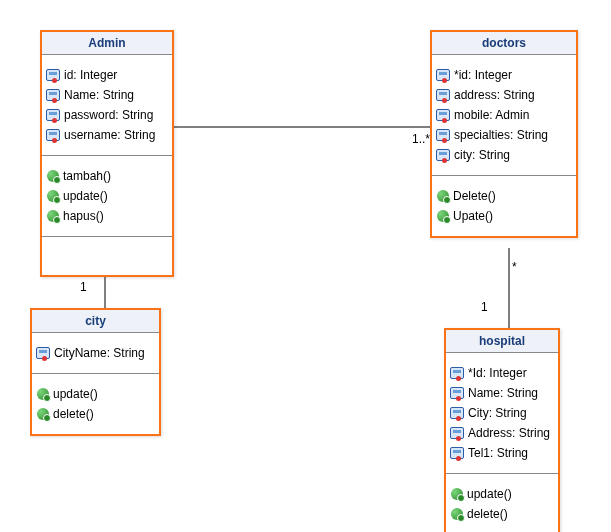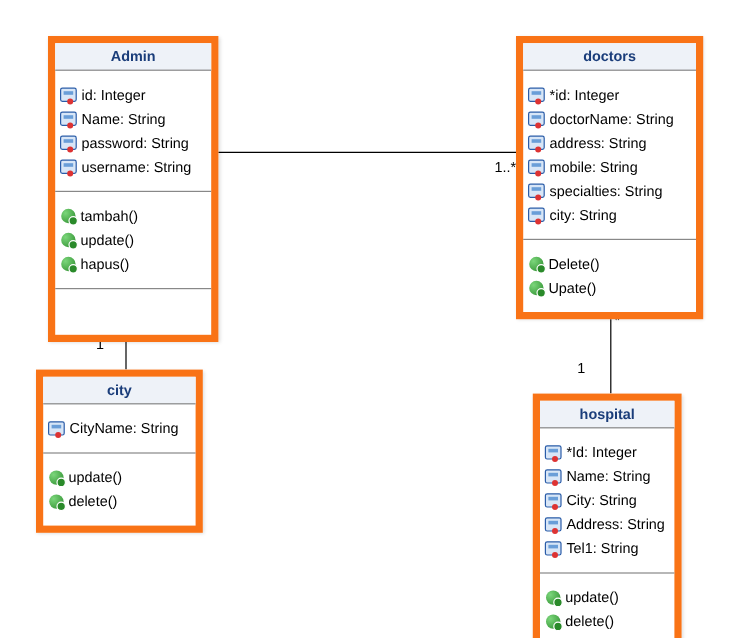--- a/index.html
+++ b/index.html
@@ -7,21 +7,21 @@
     padding: 0;
     font-family: Arial, sans-serif;
     font-size: 12px;
     background: #fff;
     position: relative;
     width: 611px;
     height: 532px;
   }
   .uml-class {
     position: absolute;
-    border: 6px solid #f97316;
+    border: 2px solid #f97316;
     background: #fff;
     box-shadow: 1px 1px 3px rgba(0,0,0,0.15);
   }
   .uml-title {
     background: #eef2f8;
     border-bottom: 1px solid #888;
     text-align: center;
     font-weight: bold;
     color: #1a3d7a;
     padding: 4px 0;
@@ -159,29 +159,25 @@
 
 <div class="uml-class" style="left:430px; top:30px; width:144px;">
   <div class="uml-title">doctors</div>
   <div class="uml-section">
     <div class="uml-row">
         <span class="icon icon-attr"></span>
         <span class="uml-text">*id: Integer</span>
       </div>
     <div class="uml-row">
         <span class="icon icon-attr"></span>
-        <span class="uml-text">doctorName: String</span>
-      </div>
-    <div class="uml-row">
-        <span class="icon icon-attr"></span>
         <span class="uml-text">address: String</span>
       </div>
     <div class="uml-row">
         <span class="icon icon-attr"></span>
-        <span class="uml-text">mobile: String</span>
+        <span class="uml-text">mobile: Admin</span>
       </div>
     <div class="uml-row">
         <span class="icon icon-attr"></span>
         <span class="uml-text">specialties: String</span>
       </div>
     <div class="uml-row">
         <span class="icon icon-attr"></span>
         <span class="uml-text">city: String</span>
       </div>
   </div>

